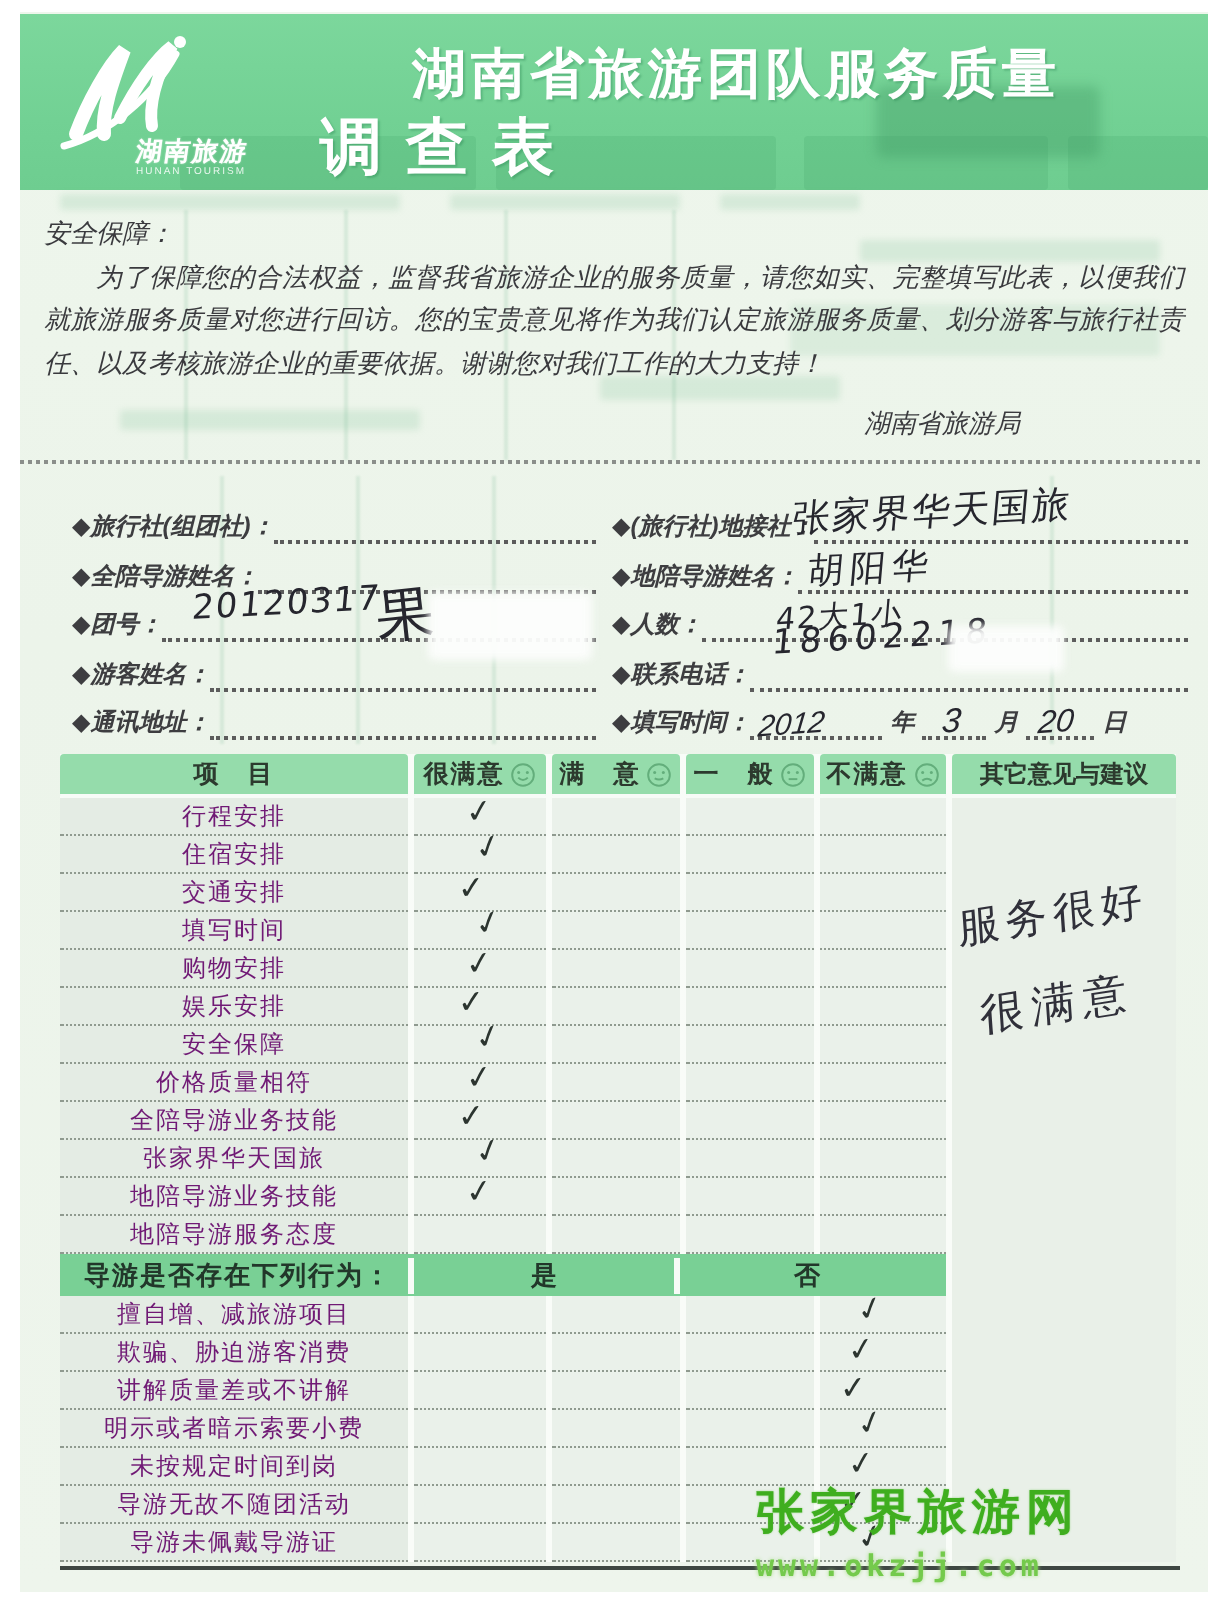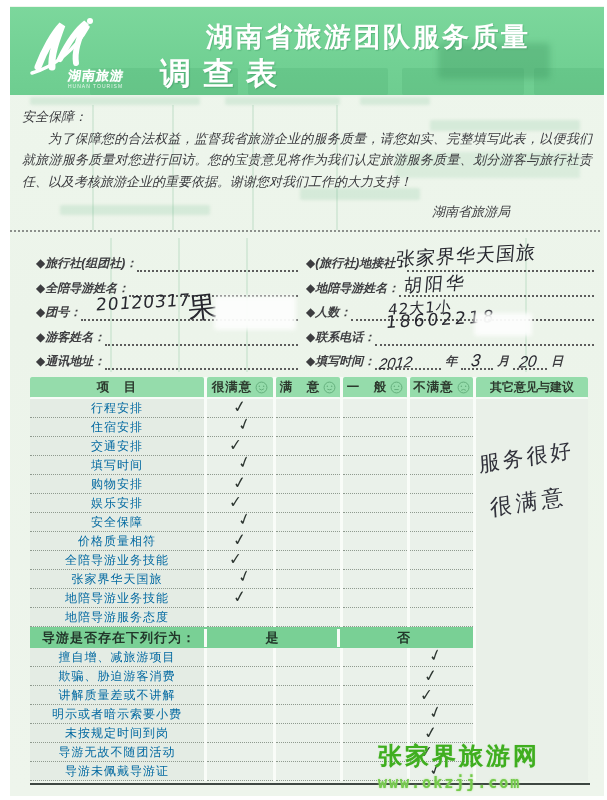--- a/index.html
+++ b/index.html
@@ -56,21 +56,21 @@
 
   
   .grid{position:absolute;left:30px;top:377px;width:558px;z-index:3;
         display:grid;grid-template-columns:174px 66px 64px 64px 63px 112px;
         grid-template-rows:22px repeat(12,19px) 21px repeat(7,19px);
         column-gap:3px;row-gap:0;background:rgba(250,253,250,.85);}
   .cell{position:relative;}
   .cell.h{background:#95dcab;color:#2c3a2e;font-size:12.5px;font-weight:bold;
           display:flex;align-items:center;justify-content:center;gap:3px;
           border-bottom:2px solid #f7fbf7;border-radius:2px;letter-spacing:1px;}
-  .cell.rl{background:#e4ece4;color:#0369a1;font-size:12px;display:flex;align-items:center;
+  .cell.rl{background:#e4ece4;color:#701a75;font-size:12px;display:flex;align-items:center;
            justify-content:center;border-bottom:1px dotted #8f9a8f;letter-spacing:1px;}
   .cell.rc{background:#eaf1ea;border-bottom:1px dotted #8f9a8f;display:flex;align-items:center;justify-content:center;}
   .cell.comment{background:#e9f0e8;grid-column:6;grid-row:2 / span 20;}
   .subheader{grid-column:1 / 6;background:#79d095;display:flex;align-items:center;
              color:#22372a;font-weight:bold;font-size:13px;}
   .subheader .sh-label{width:174px;padding-left:12px;letter-spacing:1px;box-sizing:border-box;}
   .subheader .sh-yes{width:133px;text-align:center;border-left:3px solid #f7fbf7;box-sizing:border-box;}
   .subheader .sh-no{width:130px;text-align:center;border-left:3px solid #f7fbf7;box-sizing:border-box;}
   .chk{font-size:16px;color:#2c3530;transform:rotate(-8deg);display:inline-block;line-height:1;}
   .cell.rc .chk{margin-top:-2px;}

